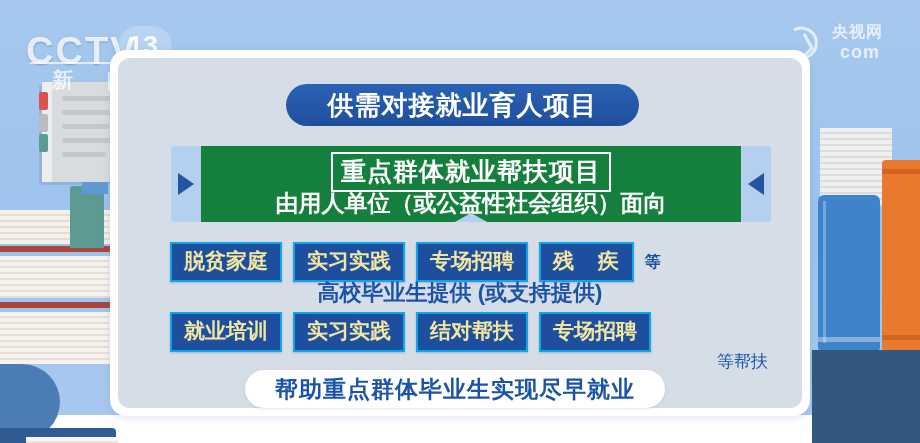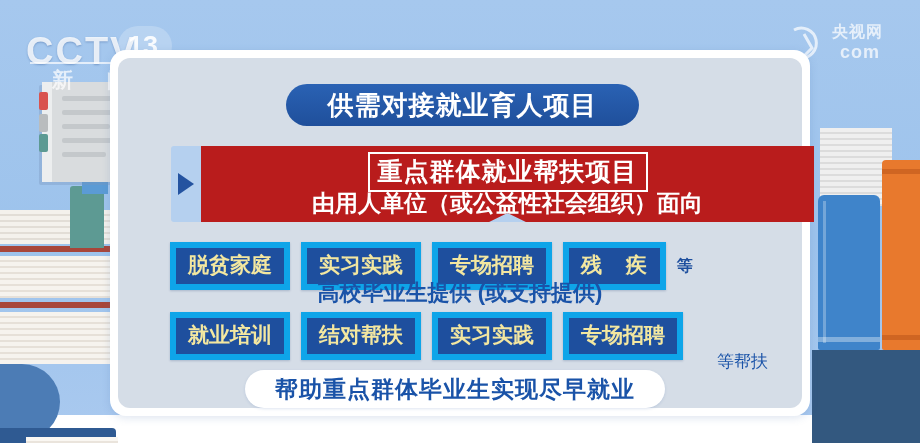--- a/index.html
+++ b/index.html
@@ -142,22 +142,22 @@
     font-family: "Liberation Sans","DejaVu Sans",sans-serif;
   }
 
   
   .banner-wrap { position: absolute; left: 53px; top: 88px; width: 600px; height: 82px; }
   .banner-track {
     position: absolute; left: 0; top: 0; width: 600px; height: 76px;
     background: #b5d0ef; border-radius: 3px;
   }
   .banner-main {
-    position: absolute; left: 30px; top: 0; width: 613px; height: 76px;
-    background: #b91c1c;
+    position: absolute; left: 30px; top: 0; width: 540px; height: 76px;
+    background: #15803d;
     clip-path: polygon(0 0, 100% 0, 100% 100%, 53% 100%, 50% 88%, 47% 100%, 0 100%);
   }
   .arrow-l, .arrow-r { position: absolute; top: 27px; width: 0; height: 0; }
   .arrow-l { left: 7px; border-top: 11px solid transparent; border-bottom: 11px solid transparent; border-left: 16px solid #2453a0; }
   .arrow-r { right: 7px; border-top: 11px solid transparent; border-bottom: 11px solid transparent; border-right: 16px solid #2453a0; }
   .banner-line1 {
     position: absolute; left: 50%; top: 6px; transform: translateX(-50%);
     border: 2px solid #ffffff; padding: 1px 8px 2px 8px;
     color: #ffffff; font-size: 25px; font-weight: bold; letter-spacing: 1px; white-space: nowrap;
   }
@@ -165,21 +165,21 @@
     position: absolute; left: 50%; top: 42px; transform: translateX(-50%);
     color: #ffffff; font-size: 23px; font-weight: bold; white-space: nowrap;
   }
 
   
   .tag-row { position: absolute; display: flex; align-items: center; }
   .row1 { left: 52px; top: 184px; }
   .row2 { left: 52px; top: 254px; }
   .tag {
     background: #1e4f9e;
-    border: 6px solid #0ea5e9;
+    border: 2px solid #0ea5e9;
     color: #f3e7a0;
     font-size: 21px; font-weight: bold;
     padding: 3px 12px 5px 12px;
     margin-right: 11px;
     white-space: nowrap;
     box-shadow: 0 1px 2px rgba(40,70,120,.25);
   }
   .tag.wide-sp { letter-spacing: 9px; padding-right: 4px; }
   .tag-suffix { color: #1e4f9e; font-size: 16px; font-weight: bold; }
 
@@ -289,22 +289,22 @@
         <div class="tag">实习实践</div>
         <div class="tag">专场招聘</div>
         <div class="tag wide-sp">残 疾</div>
         <div class="tag-suffix">等</div>
       </div>
 
       <div class="mid-line">高校毕业生提供 (或支持提供)</div>
 
       <div class="tag-row row2">
         <div class="tag">就业培训</div>
+        <div class="tag">实习实践</div>
         <div class="tag">结对帮扶</div>
-        <div class="tag">实习实践</div>
         <div class="tag">专场招聘</div>
       </div>
 
       <div class="row2-suffix">等帮扶</div>
 
       <div class="bottom-pill">
         <span>帮助重点群体毕业生实现尽早就业</span>
       </div>
 
     </div>

